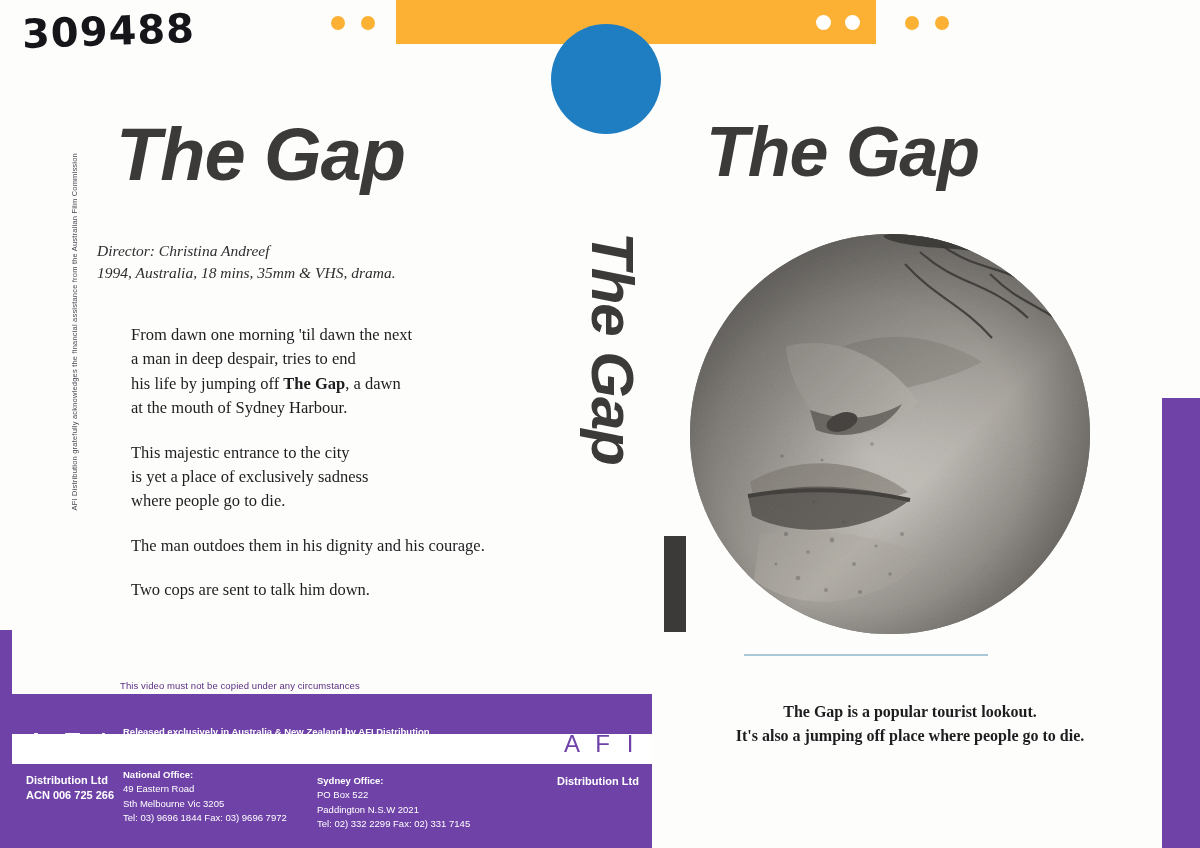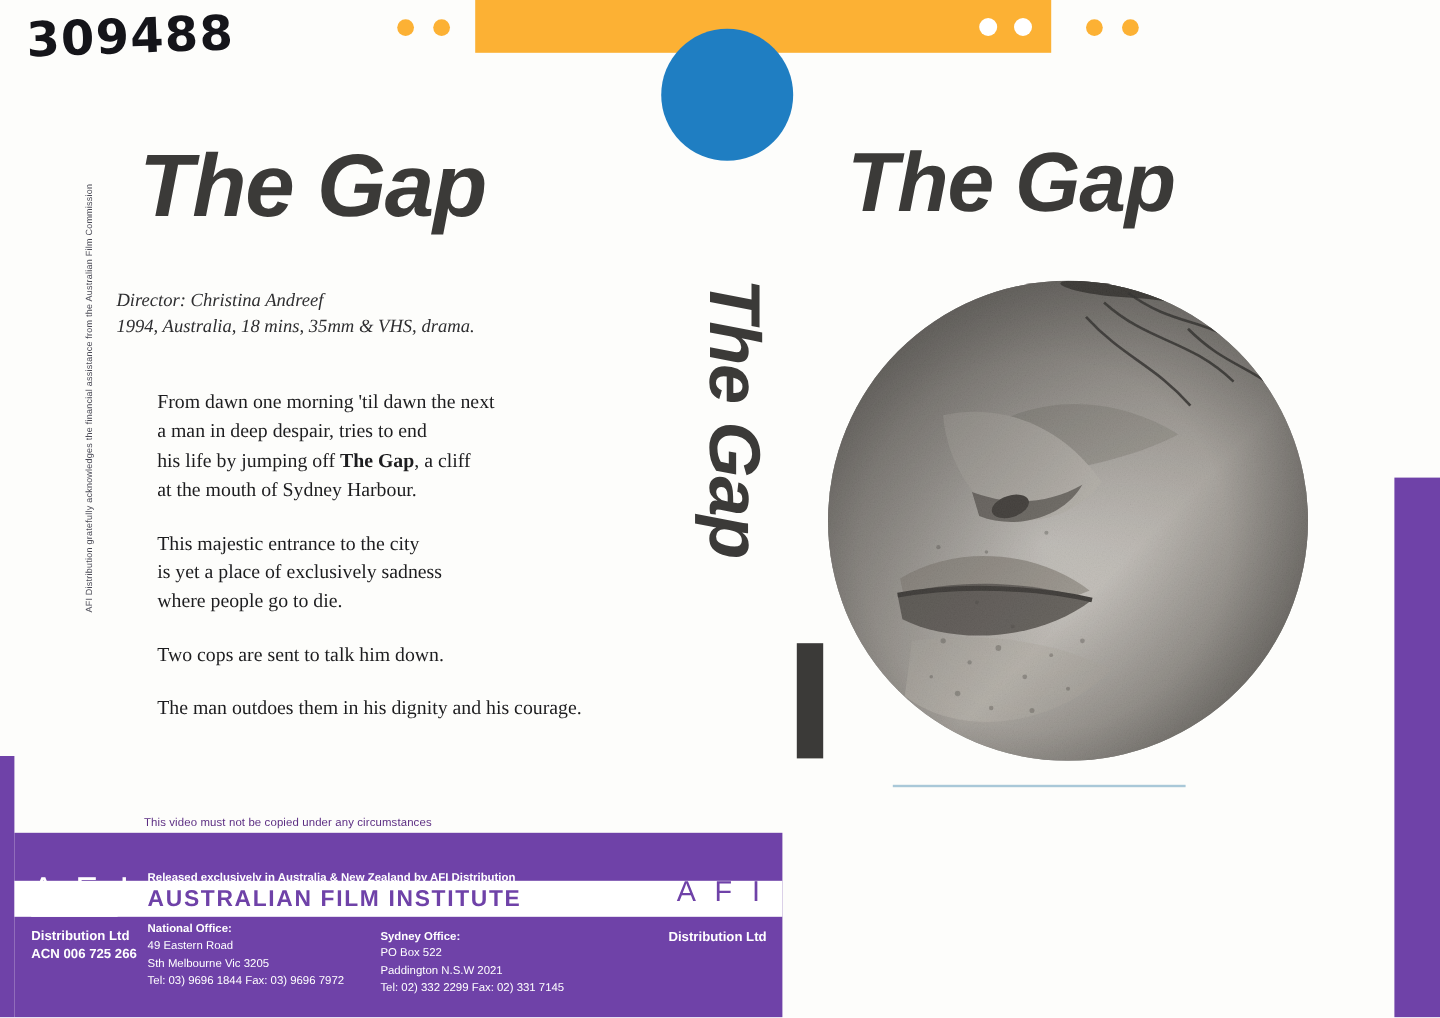--- a/index.html
+++ b/index.html
@@ -311,30 +311,30 @@
 
   <div class="credits">
     <div>Director: Christina Andreef</div>
     <div>1994, Australia, 18 mins, 35mm &amp; VHS, drama.</div>
   </div>
 
   <div class="synopsis">
     <p>
       <span>From dawn one morning 'til dawn the next</span><br>
       <span>a man in deep despair, tries to end</span><br>
-      <span>his life by jumping off </span><b>The Gap</b><span>, a cliff</span><br>
+      <span>his life by jumping off </span><b>The Gap</b><span>, a dawn</span><br>
       <span>at the mouth of Sydney Harbour.</span>
     </p>
     <p>
       <span>This majestic entrance to the city</span><br>
       <span>is yet a place of exclusively sadness</span><br>
       <span>where people go to die.</span>
     </p>
+    <p>The man outdoes them in his dignity and his courage.</p>
     <p>Two cops are sent to talk him down.</p>
-    <p>The man outdoes them in his dignity and his courage.</p>
   </div>
 
   <div class="photo-wrap">
     <svg class="photo-svg" width="400" height="400" viewBox="0 0 400 400">
       <defs>
         <radialGradient id="skin" cx="45%" cy="55%" r="70%">
           <stop offset="0%" stop-color="#d8d4ce"></stop>
           <stop offset="55%" stop-color="#a9a49d"></stop>
           <stop offset="100%" stop-color="#4d4a46"></stop>
         </radialGradient>
@@ -391,28 +391,31 @@
         <circle cx="124" cy="268" r="1.5"></circle>
           <circle cx="92" cy="222" r="1.8"></circle>
         <circle cx="132" cy="226" r="1.5"></circle>
           <circle cx="182" cy="210" r="1.7"></circle>
       </g>
       <rect x="0" y="0" width="400" height="400" fill="url(#shadow)"></rect>
       <rect x="0" y="0" width="400" height="400" filter="url(#grain)" fill="#ffffff" opacity="0.12"></rect>
     </svg>
   </div>
 
+  <div class="caption">
+    <div>The Gap is a popular tourist lookout.</div>
+    <div>It's also a jumping off place where people go to die.</div>
+  </div>
 
   <div class="copy-warning">This video must not be copied under any circumstances</div>
 
   <div class="footer"></div>
   <div class="footer-white-strip"></div>
 
   <div class="released-line">Released exclusively in Australia &amp; New Zealand by AFI Distribution</div>
-  <div class="afi-institute">AUSTRALIAN FILM INSTITUTE</div>
 
   <div class="afi-logo-left">A F I</div>
   <div class="afi-logo-left-underline"></div>
   <div class="afi-dist-left">
     <div>Distribution Ltd</div>
     <div>ACN 006 725 266</div>
   </div>
 
   <div class="afi-logo-right">A F I</div>
   <div class="afi-logo-right-underline"></div>

